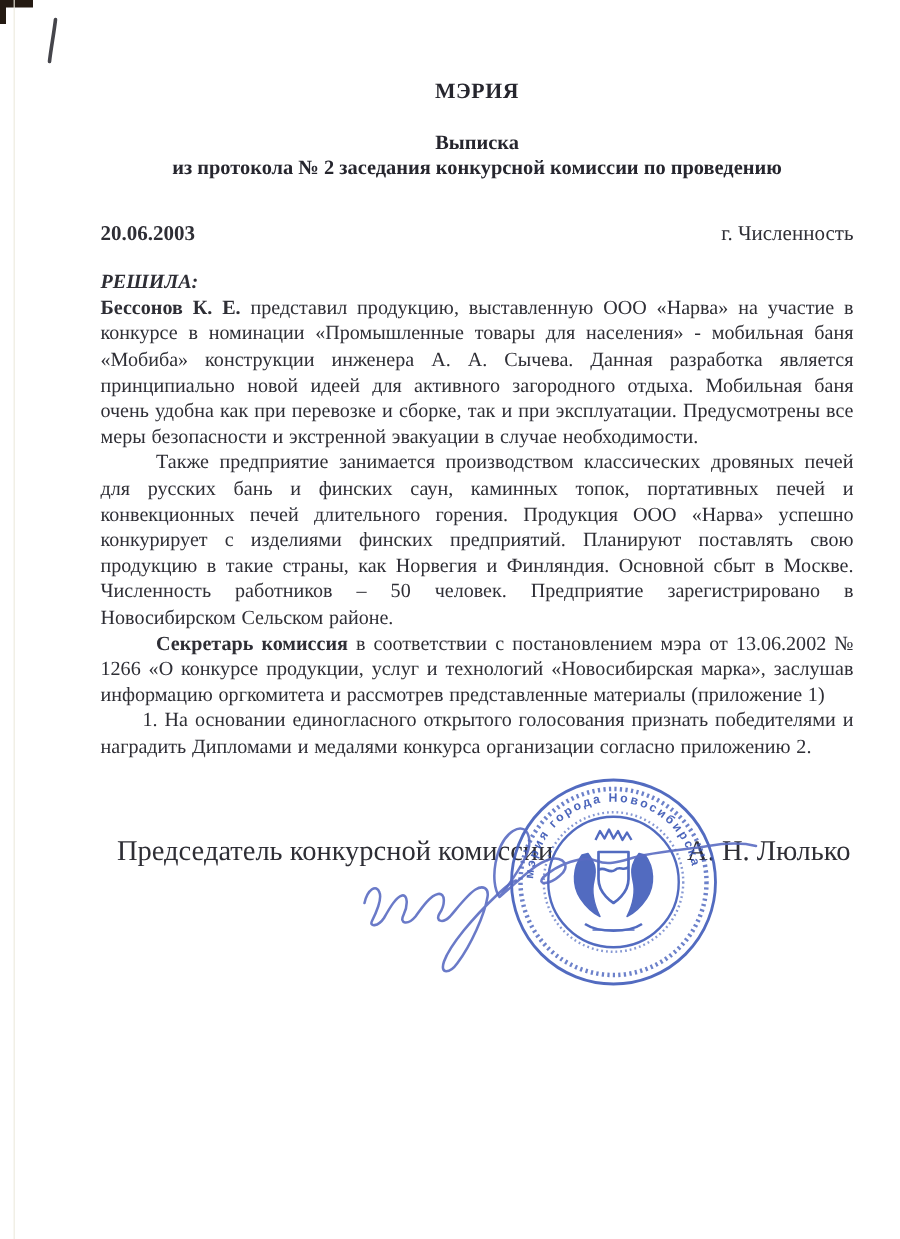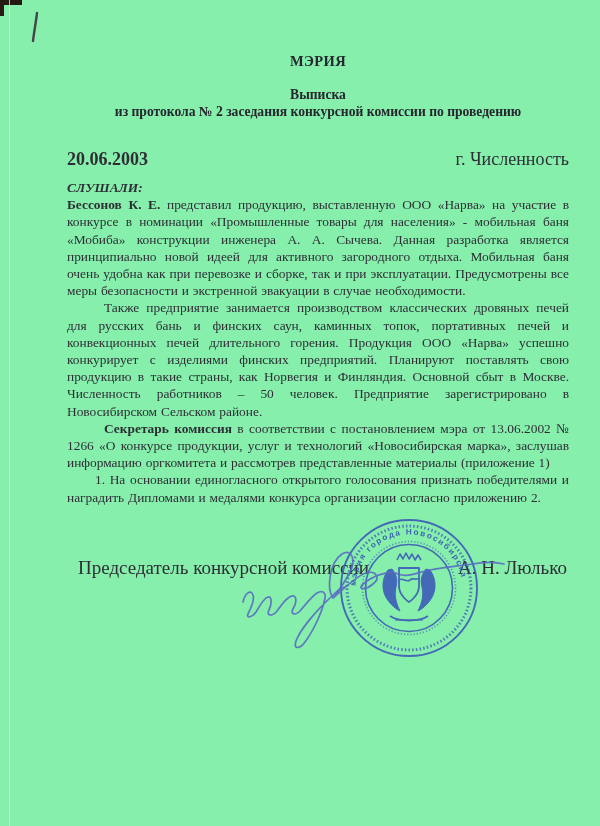--- a/index.html
+++ b/index.html
@@ -4,21 +4,21 @@
 <style>
   html, body { margin: 0; padding: 0; }
   body {
     width: 600px; height: 826px;
     font-family: "Liberation Serif", "DejaVu Serif", serif;
     background: #e9e6de;
   }
   .page {
     position: relative;
     width: 600px; height: 826px;
-    background: #86efac;
+    background: #ffffff;
     overflow: hidden;
     color: #2e2e35;
   }
   
   .scan-corner-top {
     position: absolute; left: 0; top: 0;
     width: 22px; height: 5px;
     background: #241a12;
   }
   .scan-corner-side {
@@ -38,21 +38,21 @@
     font-weight: bold; font-size: 14.5px; color: #26262e; letter-spacing: 0.4px;
   }
   .doc-head {
     position: absolute; top: 86px; left: 67px; width: 502px;
     text-align: center; font-weight: bold; font-size: 13.6px;
     line-height: 17px; color: #26262e;
   }
   .date-row {
     position: absolute; top: 149px; left: 67px; width: 502px;
     display: flex; justify-content: space-between;
-    font-size: 18px;
+    font-size: 14px;
   }
   .date-row .date { font-weight: bold; }
   .body-text {
     position: absolute; top: 179px; left: 67px; width: 502px;
     font-size: 13.4px; line-height: 17.2px;
     text-align: justify; word-spacing: 0.5px;
   }
   .body-text p { margin: 0; }
   .section-heading { font-weight: bold; font-style: italic; text-align: left; }
   .lead { font-weight: bold; }
@@ -95,21 +95,21 @@
     <div>Выписка</div>
     <div>из протокола № 2 заседания конкурсной комиссии по проведению</div>
   </div>
 
   <div class="date-row">
     <span class="date">20.06.2003</span>
     <span class="city">г. Численность</span>
   </div>
 
   <div class="body-text">
-    <p class="section-heading">СЛУШАЛИ:</p>
+    <p class="section-heading">РЕШИЛА:</p>
     <p><span class="lead">Бессонов К. Е.</span><span> представил продукцию, выставленную ООО «Нарва» на участие в конкурсе в номинации «Промышленные товары для населения» - мобильная баня «Мобиба» конструкции инженера А. А. Сычева. Данная разработка является принципиально новой идеей для активного загородного отдыха. Мобильная баня очень удобна как при перевозке и сборке, так и при эксплуатации. Предусмотрены все меры безопасности и экстренной эвакуации в случае необходимости.</span></p>
     <p class="indent">Также предприятие занимается производством классических дровяных печей для русских бань и финских саун, каминных топок, портативных печей и конвекционных печей длительного горения. Продукция ООО «Нарва» успешно конкурирует с изделиями финских предприятий. Планируют поставлять свою продукцию в такие страны, как Норвегия и Финляндия. Основной сбыт в Москве. Численность работников – 50 человек. Предприятие зарегистрировано в Новосибирском Сельском районе.</p>
     <p class="indent"><span class="lead">Секретарь комиссия</span><span> в соответствии с постановлением мэра от 13.06.2002 № 1266 «О конкурсе продукции, услуг и технологий «Новосибирская марка», заслушав информацию оргкомитета и рассмотрев представленные материалы (приложение 1)</span></p>
     <p class="indent-sm">1. На основании единогласного открытого голосования признать победителями и наградить Дипломами и медалями конкурса организации согласно приложению 2.</p>
   </div>
 
   <div class="signature-row sig-row-1">
     <span>Председатель конкурсной комиссии</span>
     <span>А. Н. Люлько</span>
   </div>

